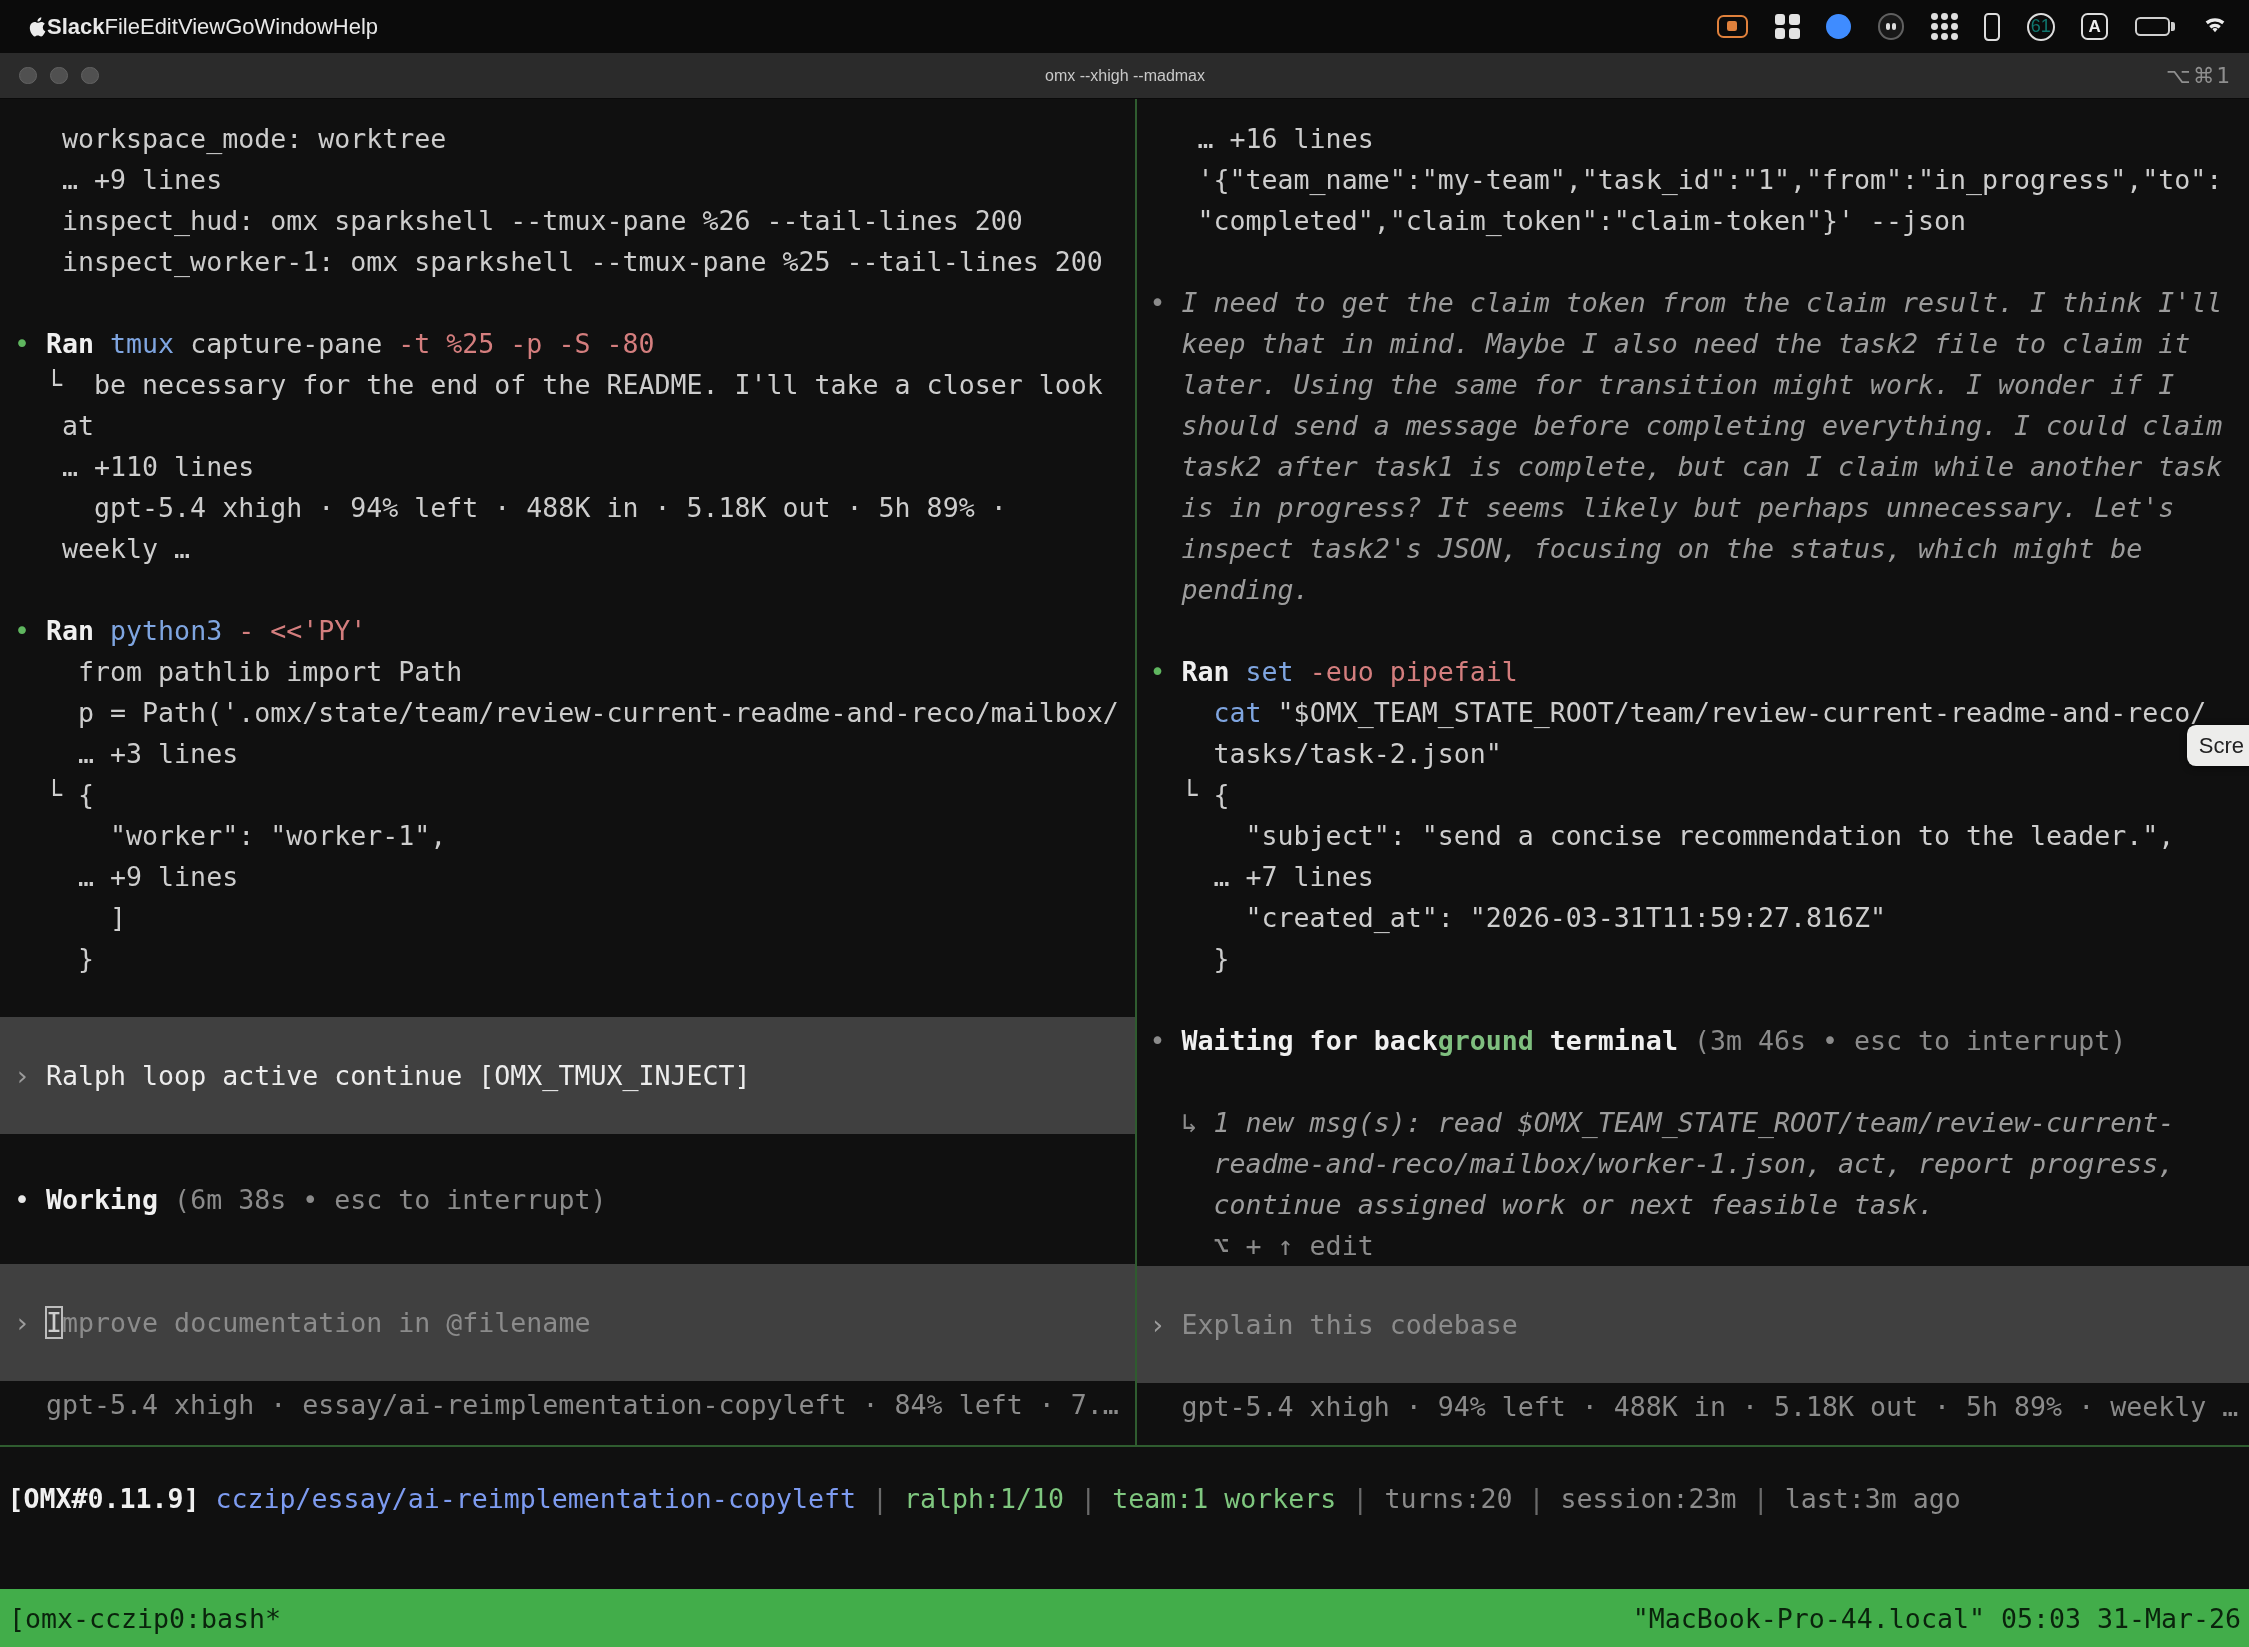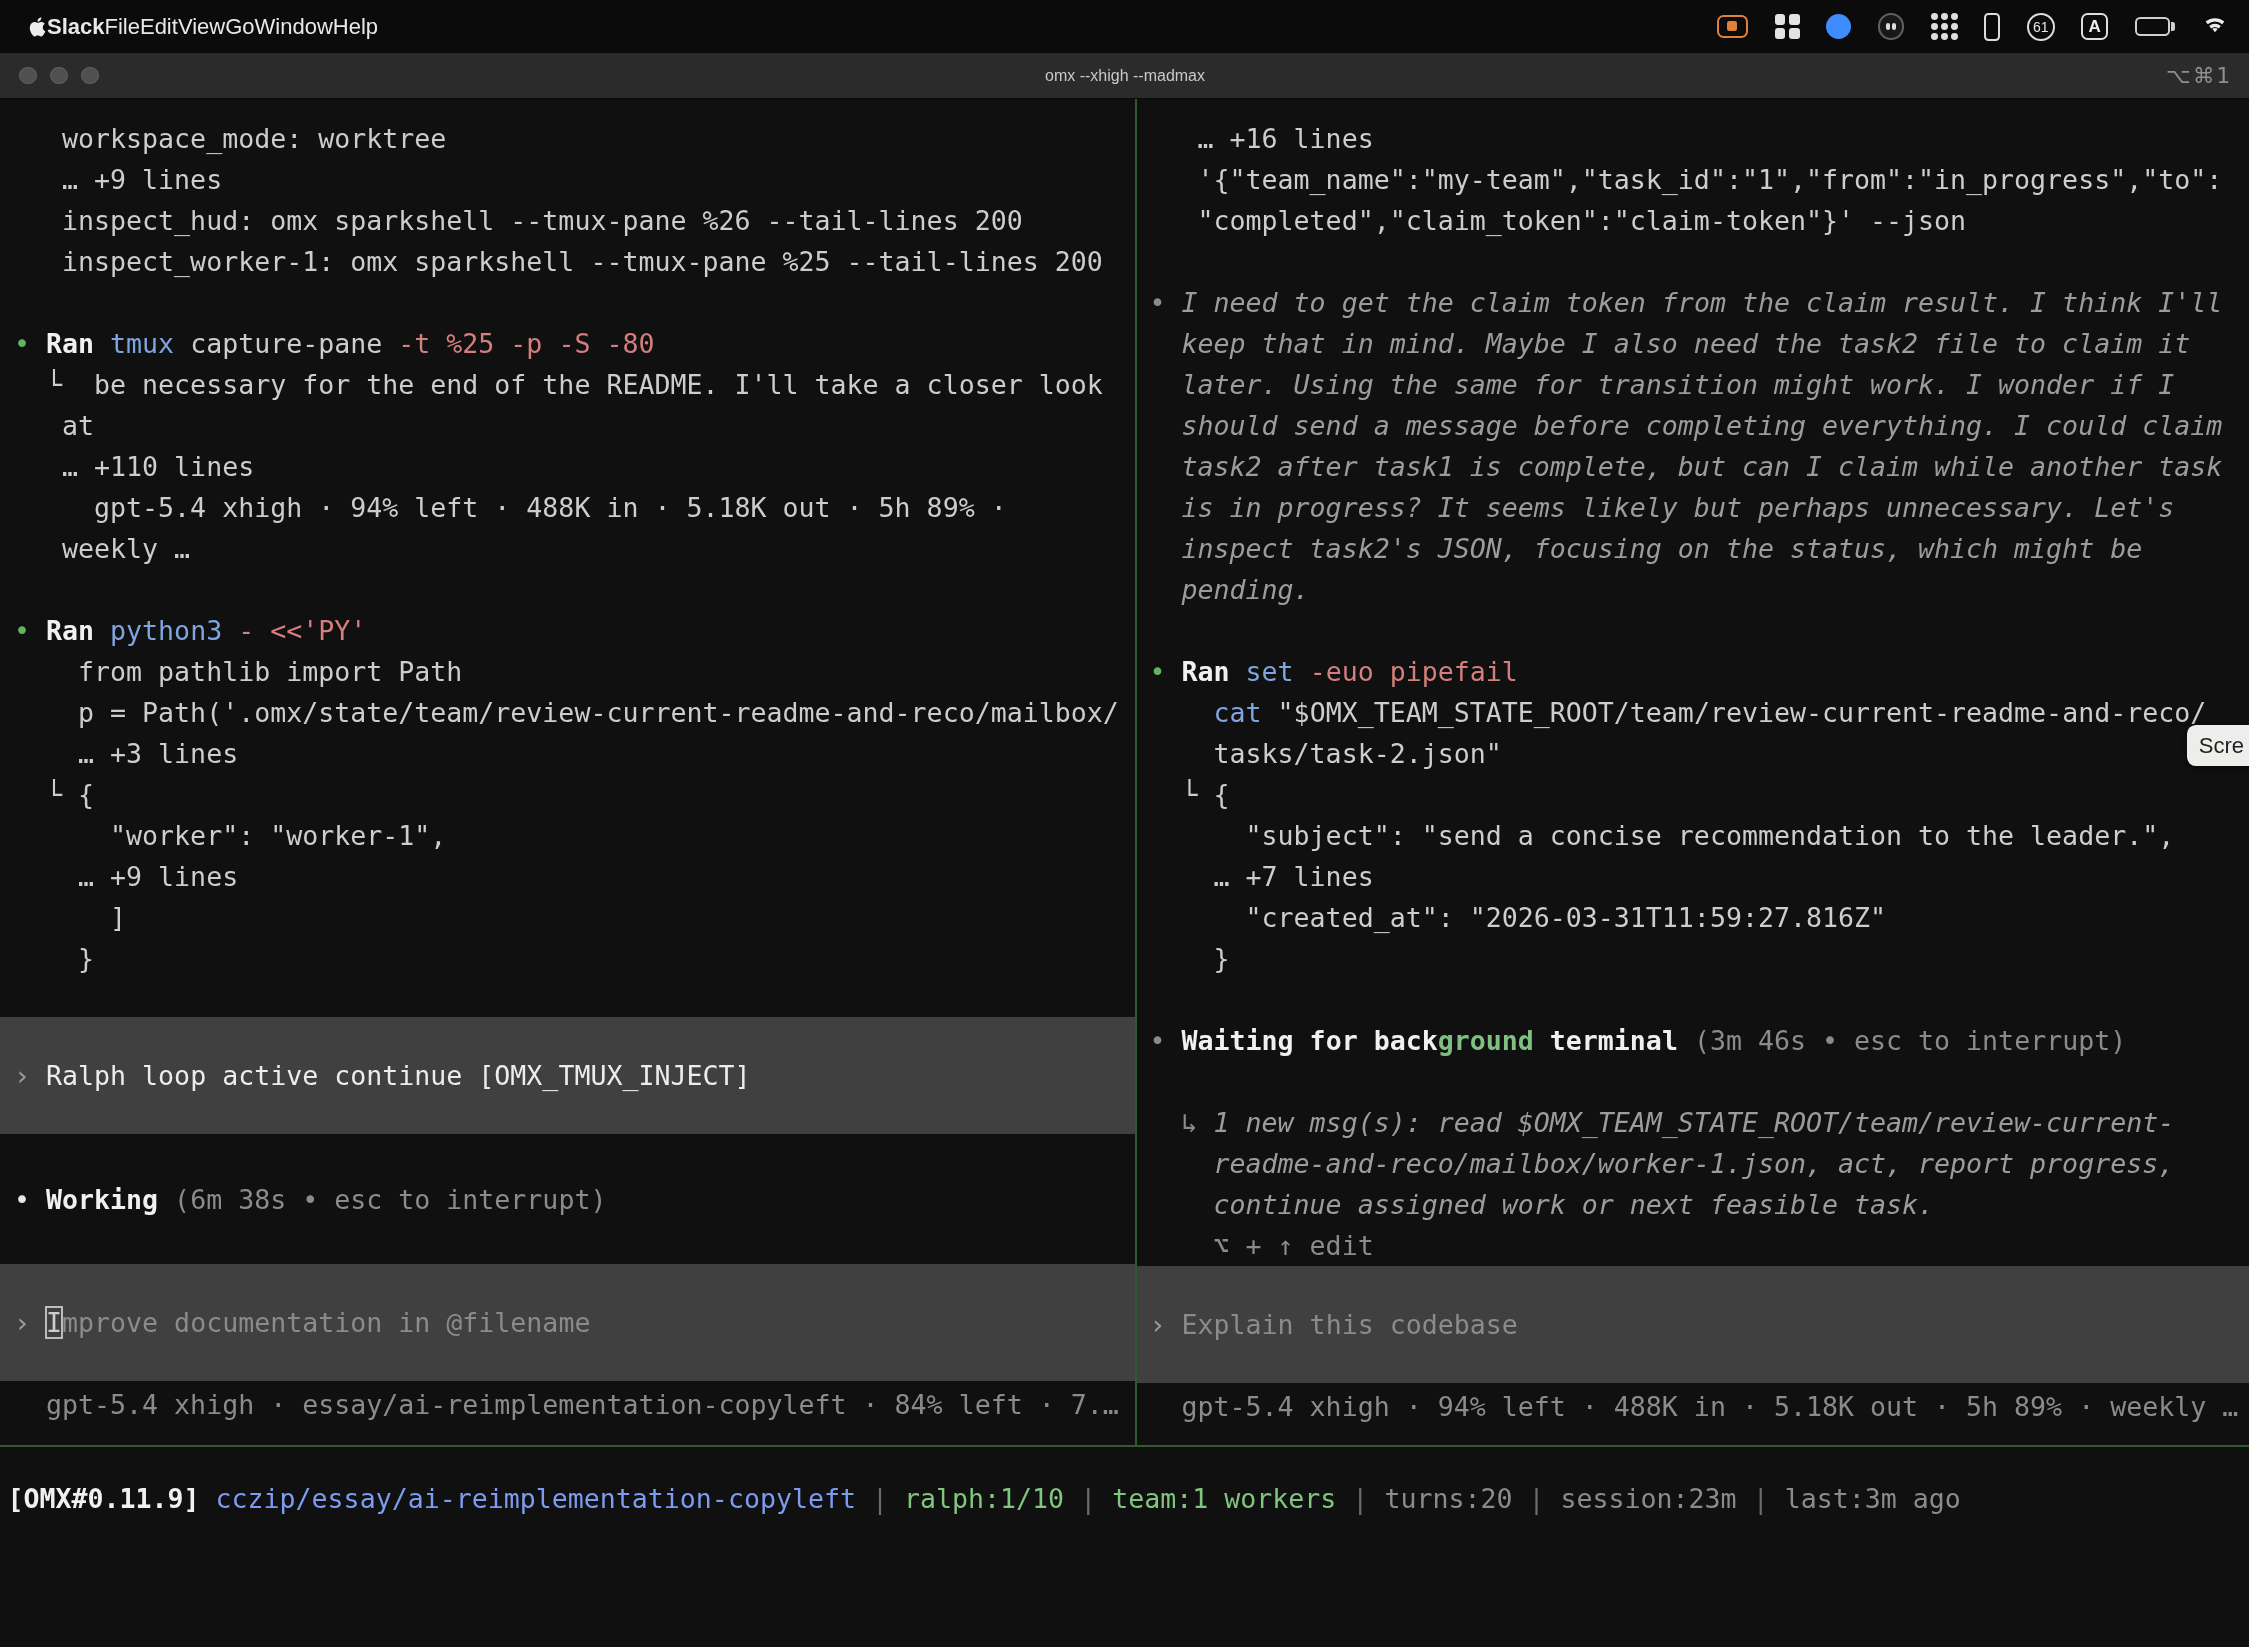--- a/index.html
+++ b/index.html
@@ -17,21 +17,21 @@
   .icon-rec::after{content:"";position:absolute;left:8px;top:4.4px;width:10.3px;height:9.6px;background:#e0813c;border-radius:2.2px}
   .icon-grid{width:25px;height:25px;display:grid;grid-template-columns:1fr 1fr;grid-template-rows:1fr 1fr;gap:3.7px}
   .icon-grid span{background:#e3e3e3;border-radius:3px}
   .icon-drop{width:25px;height:25px;border-radius:50%;background:#3f8cff}
   .icon-ghost{width:26.6px;height:26.6px;border-radius:50%;background:#181818;border:2.2px solid #606060;position:relative}
   .icon-ghost::before,.icon-ghost::after{content:"";position:absolute;top:8px;width:4.4px;height:6.6px;background:#ddd;border-radius:2.2px}
   .icon-ghost::before{left:5.9px}.icon-ghost::after{right:5.9px}
   .icon-dots{width:26.6px;height:26.6px;display:grid;grid-template-columns:repeat(3,1fr);grid-template-rows:repeat(3,1fr);gap:3px}
   .icon-dots span{background:#dedede;border-radius:50%}
   .icon-phone{width:16px;height:28px;border:2.2px solid #ddd;border-radius:4.4px}
-  .icon-badge{width:28px;height:28px;border:2.2px solid #ddd;border-radius:50%;display:flex;align-items:center;justify-content:center;font-size:14px;color:#e5e5e5}
+  .icon-badge{width:28px;height:28px;border:2.2px solid #ddd;border-radius:50%;display:flex;align-items:center;justify-content:center;font-size:18px;color:#0f766e}
   .icon-a{width:26.6px;height:26.6px;border:2.2px solid #ddd;border-radius:6.6px;display:flex;align-items:center;justify-content:center;font-size:17px;color:#eee;font-weight:bold}
   .icon-batt{display:flex;align-items:center}
   .batt-body{width:35px;height:19px;border:2.2px solid #cfcfcf;border-radius:5.2px;padding:2.2px}
   .batt-fill{width:60%;height:100%;background:#fff;border-radius:1.5px}
   .batt-tip{width:3.7px;height:8.9px;background:#cfcfcf;border-radius:0 2.2px 2.2px 0;margin-left:1.5px}
 
   
   .window{position:absolute;top:53px;left:0;width:2250px;height:1594px;background:#101010;z-index:10}
   .title-bar{position:absolute;top:0;left:0;right:0;height:46px;background:#2b2b2b;border-bottom:1.5px solid #0a0a0a;display:flex;align-items:center}
   .traffic{position:absolute;left:19px;top:0;bottom:0;display:flex;align-items:center;gap:13.3px}
@@ -144,19 +144,23 @@
       <div class="win-title">omx --xhigh --madmax</div>
       <div class="win-shortcut">⌥⌘1</div>
     </div>
 
     <div class="terminal">
       <div class="pane pane-left" id="pane-left"><div class="tline"><span class="sg-plain">   workspace_mode: worktree</span></div><div class="tline"><span class="sg-plain">   … +9 lines</span></div><div class="tline"><span class="sg-plain">   inspect_hud: omx sparkshell --tmux-pane %26 --tail-lines 200</span></div><div class="tline"><span class="sg-plain">   inspect_worker-1: omx sparkshell --tmux-pane %25 --tail-lines 200</span></div><div class="tline"><span class="sg-plain"> </span></div><div class="tline"><span class="sg-bullet-green">• </span><span class="sg-bold">Ran </span><span class="sg-cmd">tmux</span><span class="sg-plain"> capture-pane </span><span class="sg-arg">-t %25 -p -S -80</span></div><div class="tline"><span class="sg-plain">  └  be necessary for the end of the README. I'll take a closer look</span></div><div class="tline"><span class="sg-plain">   at</span></div><div class="tline"><span class="sg-plain">   … +110 lines</span></div><div class="tline"><span class="sg-plain">     gpt-5.4 xhigh · 94% left · 488K in · 5.18K out · 5h 89% ·</span></div><div class="tline"><span class="sg-plain">   weekly …</span></div><div class="tline"><span class="sg-plain"> </span></div><div class="tline"><span class="sg-bullet-green">• </span><span class="sg-bold">Ran </span><span class="sg-cmd">python3</span><span class="sg-arg"> - &lt;&lt;'PY'</span></div><div class="tline"><span class="sg-plain">    from pathlib import Path</span></div><div class="tline"><span class="sg-plain">    p = Path('.omx/state/team/review-current-readme-and-reco/mailbox/</span></div><div class="tline"><span class="sg-plain">    … +3 lines</span></div><div class="tline"><span class="sg-plain">  └ {</span></div><div class="tline"><span class="sg-plain">      "worker": "worker-1",</span></div><div class="tline"><span class="sg-plain">    … +9 lines</span></div><div class="tline"><span class="sg-plain">      ]</span></div><div class="tline"><span class="sg-plain">    }</span></div><div class="tline band" style="margin-top: 38px;"><span class="sg-prompt">› </span><span class="sg-input">Ralph loop active continue [OMX_TMUX_INJECT]</span></div><div class="tline" style="margin-top: 45px;"><span class="sg-bullet-white">• </span><span class="sg-bold">Working</span><span class="sg-dim"> (6m 38s • esc to interrupt)</span></div><div class="tline band" style="margin-top: 44px;"><span class="sg-prompt">› </span><span class="sg-cursor">I</span><span class="sg-placeholder">mprove documentation in @filename</span></div><div class="tline" style="margin-top: 3px;"><span class="sg-dim">  gpt-5.4 xhigh · essay/ai-reimplementation-copyleft · 84% left · 7.…</span></div></div>
       <div class="vsep"></div>
       <div class="pane pane-right" id="pane-right"><div class="tline"><span class="sg-plain">   … +16 lines</span></div><div class="tline"><span class="sg-plain">   '{"team_name":"my-team","task_id":"1","from":"in_progress","to":</span></div><div class="tline"><span class="sg-plain">   "completed","claim_token":"claim-token"}' --json</span></div><div class="tline"><span class="sg-plain"> </span></div><div class="tline"><span class="sg-bullet-dim">• </span><span class="sg-italic">I need to get the claim token from the claim result. I think I'll</span></div><div class="tline"><span class="sg-italic">  keep that in mind. Maybe I also need the task2 file to claim it</span></div><div class="tline"><span class="sg-italic">  later. Using the same for transition might work. I wonder if I</span></div><div class="tline"><span class="sg-italic">  should send a message before completing everything. I could claim</span></div><div class="tline"><span class="sg-italic">  task2 after task1 is complete, but can I claim while another task</span></div><div class="tline"><span class="sg-italic">  is in progress? It seems likely but perhaps unnecessary. Let's</span></div><div class="tline"><span class="sg-italic">  inspect task2's JSON, focusing on the status, which might be</span></div><div class="tline"><span class="sg-italic">  pending.</span></div><div class="tline"><span class="sg-plain"> </span></div><div class="tline"><span class="sg-bullet-green">• </span><span class="sg-bold">Ran </span><span class="sg-cmd">set</span><span class="sg-arg"> -euo pipefail</span></div><div class="tline"><span class="sg-plain">    </span><span class="sg-cmd">cat</span><span class="sg-plain"> "$OMX_TEAM_STATE_ROOT/team/review-current-readme-and-reco/</span></div><div class="tline"><span class="sg-plain">    tasks/task-2.json"</span></div><div class="tline"><span class="sg-plain">  └ {</span></div><div class="tline"><span class="sg-plain">      "subject": "send a concise recommendation to the leader.",</span></div><div class="tline"><span class="sg-plain">    … +7 lines</span></div><div class="tline"><span class="sg-plain">      "created_at": "2026-03-31T11:59:27.816Z"</span></div><div class="tline"><span class="sg-plain">    }</span></div><div class="tline"><span class="sg-plain"> </span></div><div class="tline"><span class="sg-bullet-dim">• </span><span class="sg-bold">Waiting for back</span><span class="sg-bold-green">ground</span><span class="sg-bold"> terminal</span><span class="sg-dim"> (3m 46s • esc to interrupt)</span></div><div class="tline"><span class="sg-plain"> </span></div><div class="tline"><span class="sg-dim">  ↳ </span><span class="sg-italic">1 new msg(s): read $OMX_TEAM_STATE_ROOT/team/review-current-</span></div><div class="tline"><span class="sg-italic">    readme-and-reco/mailbox/worker-1.json, act, report progress,</span></div><div class="tline"><span class="sg-italic">    continue assigned work or next feasible task.</span></div><div class="tline"><span class="sg-dim">    ⌥ + ↑ edit</span></div><div class="tline band"><span class="sg-prompt">› </span><span class="sg-placeholder">Explain this codebase</span></div><div class="tline" style="margin-top: 3px;"><span class="sg-dim">  gpt-5.4 xhigh · 94% left · 488K in · 5.18K out · 5h 89% · weekly …</span></div></div>
       <div class="hsep"></div>
       <div class="omx-line" id="omx-line"><div class="tline"><span class="sg-bold">[OMX#0.11.9] </span><span class="sg-pathblue">cczip/essay/ai-reimplementation-copyleft</span><span class="sg-sep"> | </span><span class="sg-green">ralph:1/10</span><span class="sg-sep"> | </span><span class="sg-green">team:1 workers</span><span class="sg-sep"> | </span><span class="sg-dim">turns:20</span><span class="sg-sep"> | </span><span class="sg-dim">session:23m</span><span class="sg-sep"> | </span><span class="sg-dim">last:3m ago</span></div></div>
+      <div class="tmux-bar">
+        <span>[omx-cczip0:bash*</span>
+        <span>"MacBook-Pro-44.local" 05:03 31-Mar-26</span>
+      </div>
     </div>
   </div>
 
   <div class="scre-overlay">Scre</div>
 
 </div>
 
 
 </body></html>

